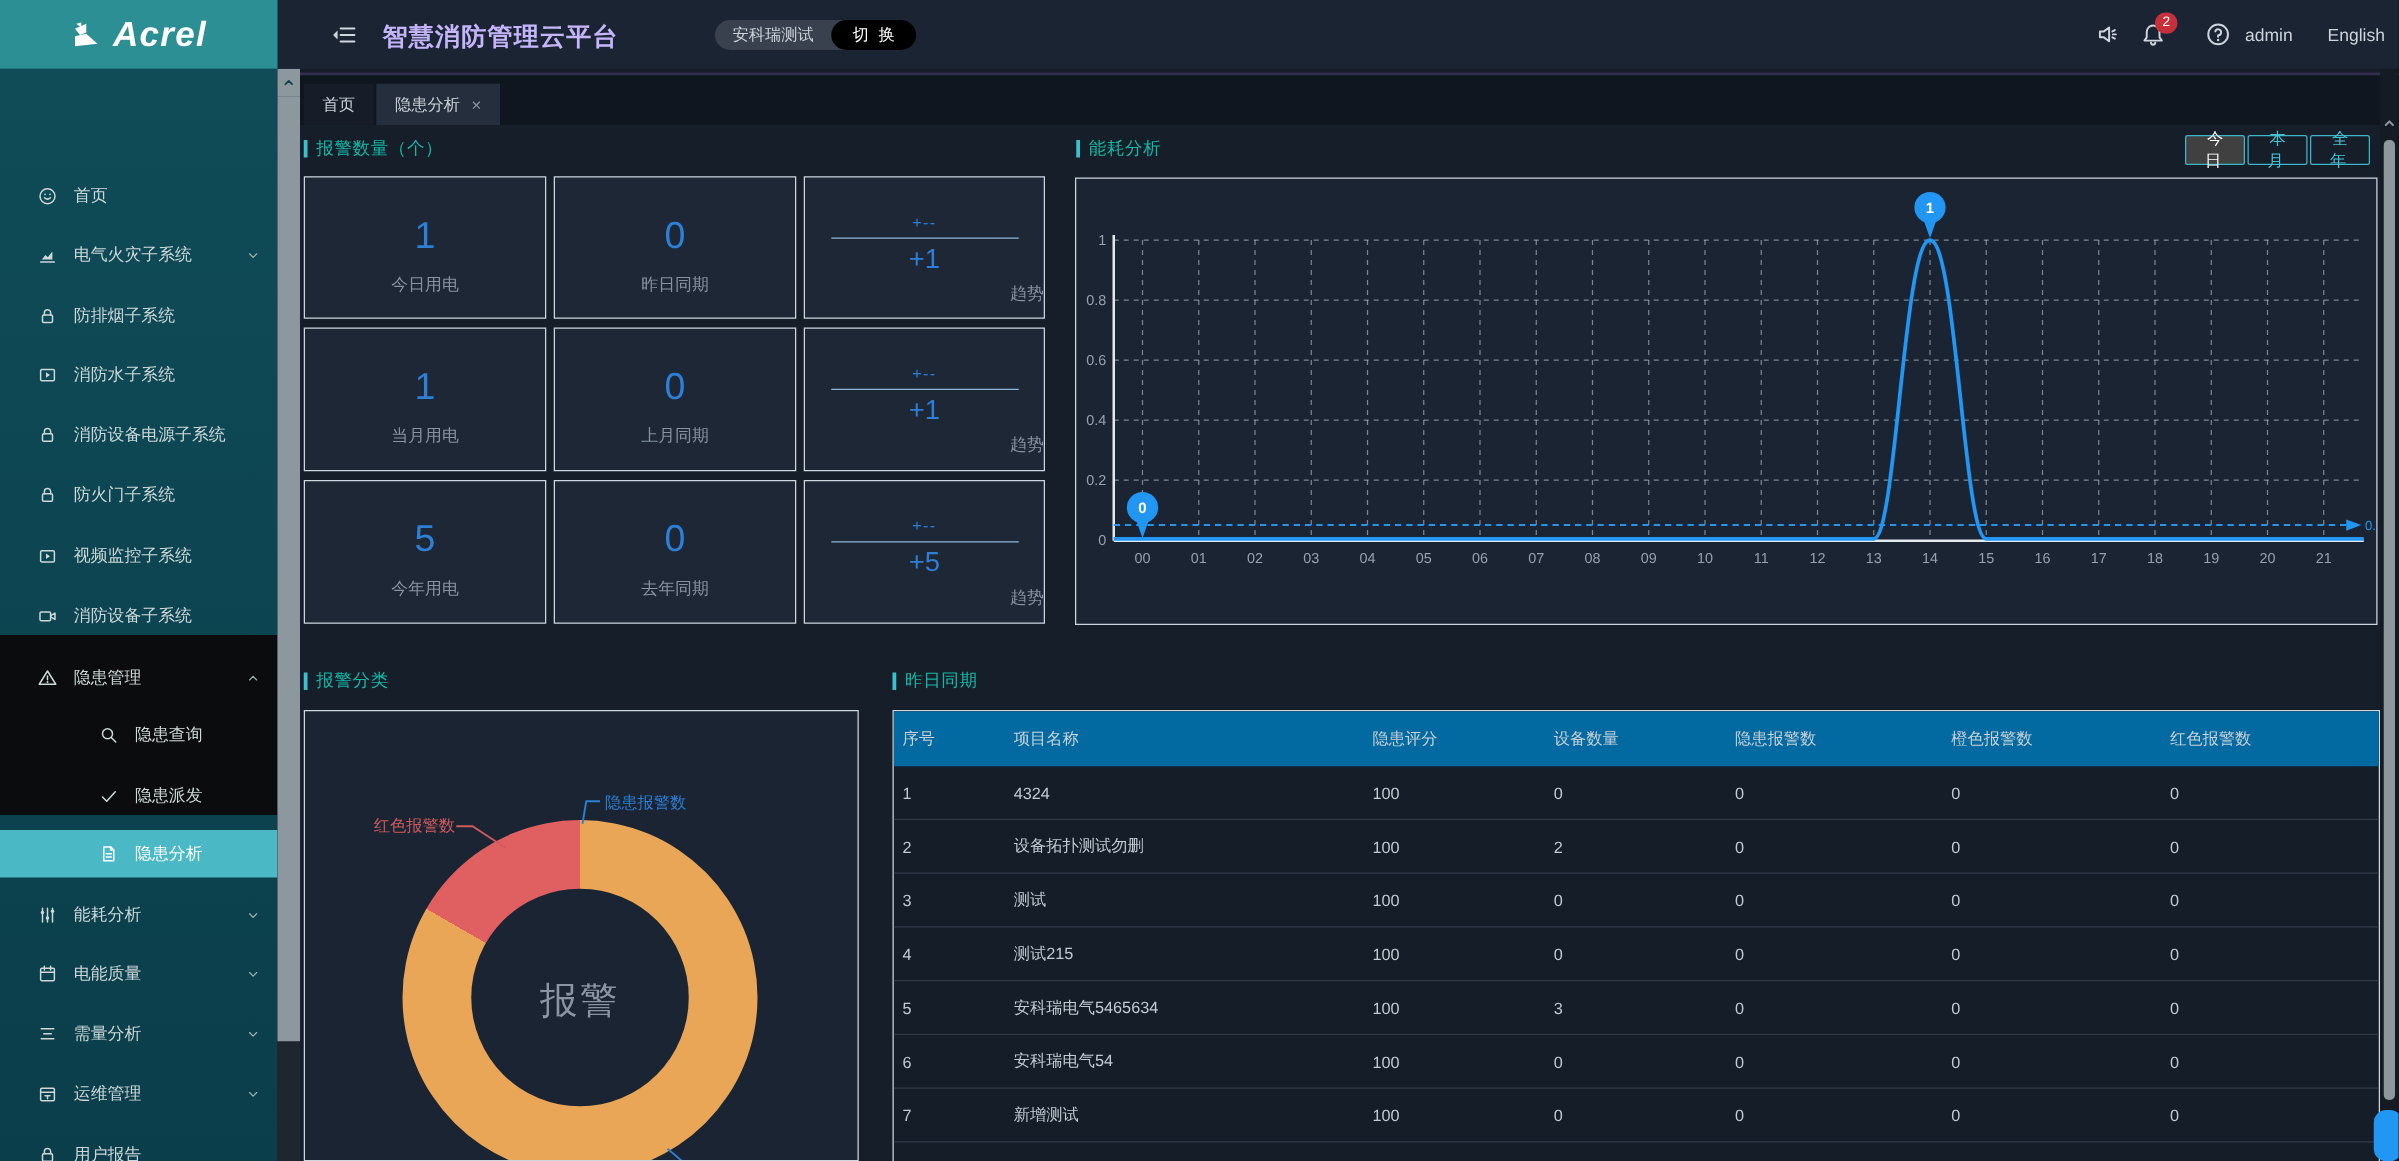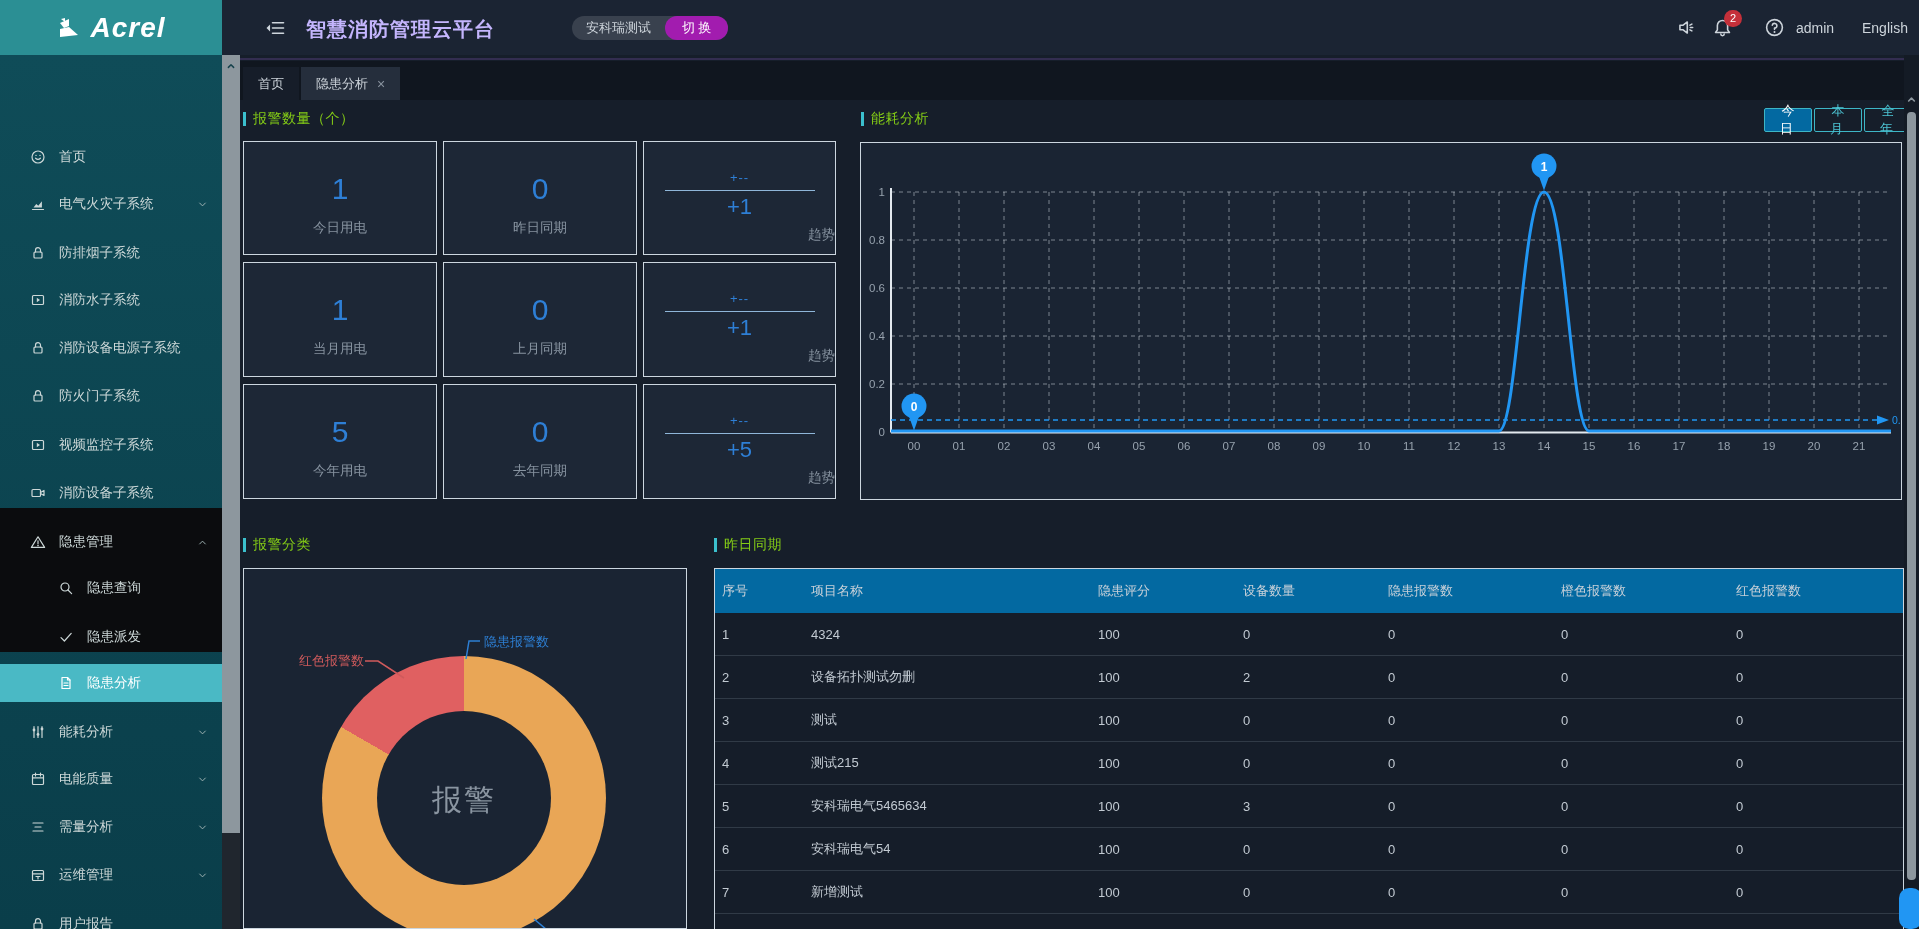--- a/index.html
+++ b/index.html
@@ -9,60 +9,60 @@
   .icn .f{fill:currentColor;stroke:none;}
   
   #header{left:0;top:0;width:1919px;height:55px;background:#1b2433;z-index:30;}
   #logo{position:absolute;left:0;top:0;width:222px;height:55px;background:#2b8f94;display:flex;align-items:center;justify-content:center;gap:8px;color:#fff;}
   #logo-text{font-size:28px;font-weight:bold;font-style:italic;letter-spacing:1px;}
   #collapse{position:absolute;left:264px;top:17px;width:22px;height:22px;color:#cfd6dd;cursor:pointer;}
   #collapse svg{width:22px;height:22px;}
   #app-title{position:absolute;left:306px;top:16px;font-size:20px;font-weight:bold;color:#c4b5fd;letter-spacing:1px;}
   #project-pill{position:absolute;left:572px;top:16px;height:24px;background:#39414e;border-radius:13px;display:flex;align-items:center;}
   #project-name{color:#ccd3da;font-size:13px;padding:0 14px;}
-  #switch-btn{height:24px;padding:0 17px;border:none;border-radius:13px;background:#a21caf;color:#fff;font-size:13px;cursor:pointer;font-family:Liberation Serif, serif;}
+  #switch-btn{height:24px;padding:0 17px;border:none;border-radius:13px;background:#000000;color:#fff;font-size:13px;cursor:pointer;font-family:Liberation Mono, monospace;}
   .h-icon{position:absolute;top:17px;width:21px;height:21px;color:#cdd4db;cursor:pointer;}
   .h-icon svg{width:21px;height:21px;}
   #badge{position:absolute;left:12px;top:-7px;min-width:12px;height:17px;padding:0 3px;background:#c5303a;border-radius:9px;color:#fff;font-size:11px;line-height:17px;text-align:center;}
   #admin{position:absolute;left:1796px;top:20px;font-size:14px;color:#cdd4db;cursor:pointer;}
   #lang{position:absolute;left:1862px;top:20px;font-size:14px;color:#cdd4db;cursor:pointer;}
   #hairline{left:222px;top:58px;width:1697px;height:2px;background:#332d50;z-index:5;}
   
   #sidebar{left:0;top:55px;width:222px;height:874px;background:linear-gradient(180deg,#0f4c58 0%,#0c4450 55%,#0a3e4a 100%);z-index:20;}
   #submenu-bg{position:absolute;left:0;top:453px;width:222px;height:144px;background:#0b0c0e;}
   .side-item{position:absolute;left:0;width:222px;height:38px;display:flex;align-items:center;gap:13px;padding-left:30px;box-sizing:border-box;color:#cdd8d8;font-size:13.5px;cursor:pointer;white-space:nowrap;}
-  .side-item.sub{padding-left:58px;}
+  .side-item.sub{padding-left:79px;}
   .side-item.active{background:#4ab9c5;color:#fff;}
   .side-item .chev{position:absolute;right:13px;width:13px;height:13px;color:#9fb3b3;}
   
   #side-scroll{left:222px;top:55px;width:18px;height:874px;background:#20262e;z-index:21;}
   #side-scroll-up{position:absolute;left:0;top:0;width:18px;height:22px;background:#8d979e;color:#17424c;display:flex;align-items:center;justify-content:center;}
   #side-scroll-up svg{width:12px;height:12px;transform:rotate(180deg);}
   #side-thumb{position:absolute;left:0;top:22px;width:18px;height:756px;background:#8d979e;}
   
   #tabstrip{left:240px;top:61px;width:1679px;height:39px;background:#10161f;z-index:4;}
   #tabbar{position:absolute;left:3px;top:6px;display:flex;gap:2px;}
   .tab{height:33px;display:flex;align-items:center;padding:0 15px;background:#161d29;color:#ccd3da;font-size:13px;cursor:pointer;white-space:nowrap;}
   .tab.active{background:#252e3c;}
   .tab .x{margin-left:9px;color:#8a94a0;font-size:14px;}
   
-  .sec-title{display:flex;align-items:center;gap:7px;color:#84cc16;font-size:14px;letter-spacing:0.5px;z-index:3;}
+  .sec-title{display:flex;align-items:center;gap:7px;color:#14b8a6;font-size:14px;letter-spacing:0.5px;z-index:3;}
   .sec-title .bar{width:3px;height:14px;background:#3bc0ce;}
   
   .stat-card{position:absolute;border:1px solid #ccd6df;background:#1d2736;box-sizing:border-box;text-align:center;color:#8793a0;}
   .stat-val{display:block;margin-top:30px;font-size:30px;color:#2e7fd6;}
   .stat-lbl{display:block;margin-top:13px;font-size:13.5px;color:#8793a0;}
   .trend-top{display:block;margin-top:28px;font-size:13px;color:#2e7fd6;letter-spacing:1px;}
   .trend-hr{width:150px;margin:5px auto 0;border:none;border-top:1px solid #8fb6d9;}
   .trend-val{display:block;margin-top:3px;font-size:22px;color:#2e7fd6;}
   .trend-lbl{display:block;margin-top:6px;font-size:13.5px;color:#8793a0;text-align:right;}
   
   #trend-buttons{left:1748px;top:108px;display:flex;gap:2px;z-index:6;}
   .tbtn{width:48px;height:24px;display:flex;align-items:center;justify-content:center;font-size:13px;letter-spacing:3px;text-indent:3px;background:transparent;border:1px solid #3db6c6;color:#4cc3d2;border-radius:2px;box-sizing:border-box;cursor:pointer;font-family:inherit;}
-  .tbtn.active{background:#0369a1;color:#fff;margin-left:16px;}
+  .tbtn.active{background:#404040;color:#fff;}
   .panel{border:1px solid #ccd6df;box-sizing:border-box;background:#1a2433;}
   #trend-chart{left:860px;top:142px;width:1042px;height:358px;}
   #trend-chart svg{display:block;}
   .gdv,.gdh{stroke:#dde4ea;stroke-width:1;stroke-dasharray:4 4;opacity:0.5;}
   .ax{stroke:#e3e9ef;stroke-width:2;}
   .tick{fill:#96a1ad;font-size:11.5px;}
   .serie{stroke:#2196f3;stroke-width:3;fill:none;}
   .avg{stroke:#2196f3;stroke-width:1.5;stroke-dasharray:5 4;}
   .avgl{fill:#2196f3;font-size:10.5px;}
   .balloon{fill:#2196f3;}

